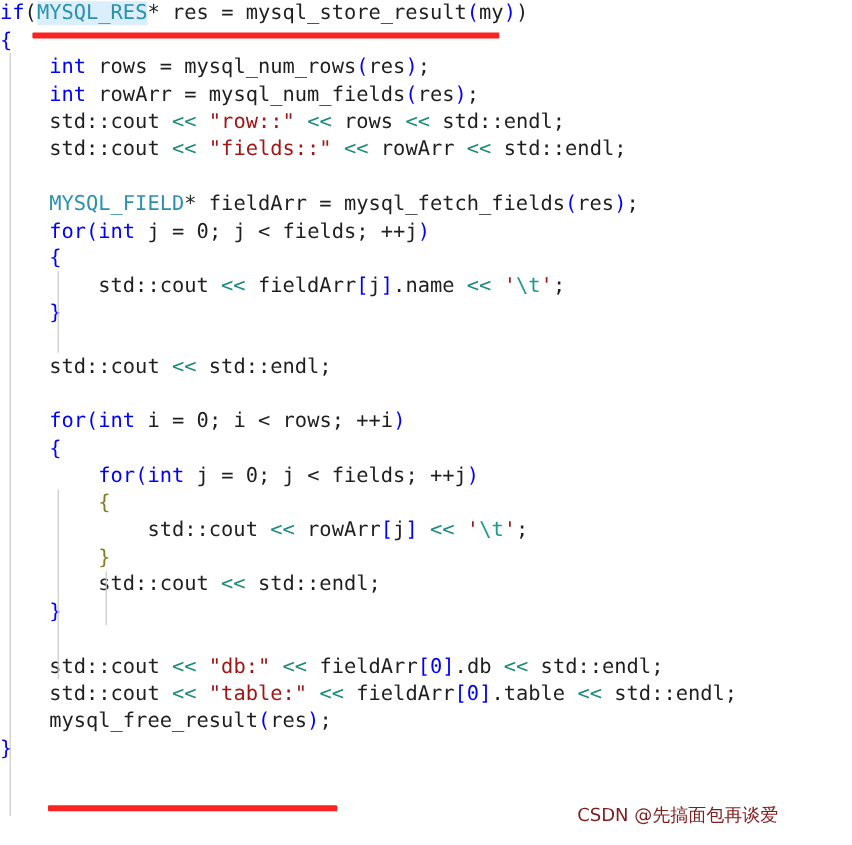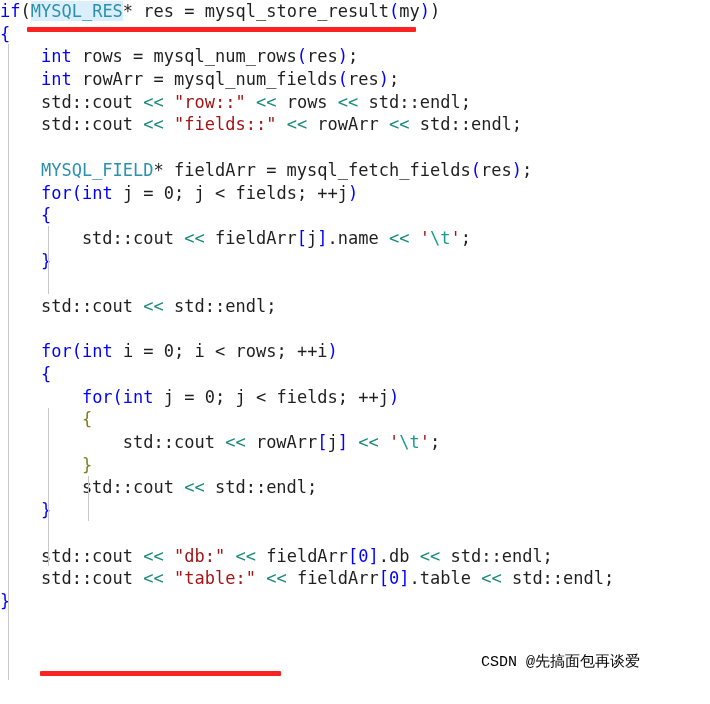--- a/index.html
+++ b/index.html
@@ -101,26 +101,27 @@
       <div class="line"><span class="txt plain">    </span><span class="txt punc-b">{</span></div>
       <div class="line"><span class="txt plain">        </span><span class="txt kw">for</span><span class="txt punc-b">(</span><span class="txt kw">int</span><span class="txt plain"> j = </span><span class="txt num">0</span><span class="txt plain">; j &lt; fields; ++j</span><span class="txt punc-b">)</span></div>
       <div class="line"><span class="txt plain">        </span><span class="txt punc-g">{</span></div>
       <div class="line"><span class="txt plain">            std::cout </span><span class="txt op">&lt;&lt;</span><span class="txt plain"> rowArr</span><span class="txt punc-b">[</span><span class="txt plain">j</span><span class="txt punc-b">]</span><span class="txt plain"> </span><span class="txt op">&lt;&lt;</span><span class="txt plain"> </span><span class="txt chr">'</span><span class="txt esc">\t</span><span class="txt chr">'</span><span class="txt plain">;</span></div>
       <div class="line"><span class="txt plain">        </span><span class="txt punc-g">}</span></div>
       <div class="line"><span class="txt plain">        std::cout </span><span class="txt op">&lt;&lt;</span><span class="txt plain"> std::endl;</span></div>
       <div class="line"><span class="txt plain">    </span><span class="txt punc-b">}</span></div>
       <div class="line">&nbsp;</div>
       <div class="line"><span class="txt plain">    std::cout </span><span class="txt op">&lt;&lt;</span><span class="txt plain"> </span><span class="txt str">"db:"</span><span class="txt plain"> </span><span class="txt op">&lt;&lt;</span><span class="txt plain"> fieldArr</span><span class="txt punc-b">[</span><span class="txt punc-b">0</span><span class="txt punc-b">]</span><span class="txt plain">.db </span><span class="txt op">&lt;&lt;</span><span class="txt plain"> std::endl;</span></div>
       <div class="line"><span class="txt plain">    std::cout </span><span class="txt op">&lt;&lt;</span><span class="txt plain"> </span><span class="txt str">"table:"</span><span class="txt plain"> </span><span class="txt op">&lt;&lt;</span><span class="txt plain"> fieldArr</span><span class="txt punc-b">[</span><span class="txt punc-b">0</span><span class="txt punc-b">]</span><span class="txt plain">.table </span><span class="txt op">&lt;&lt;</span><span class="txt plain"> std::endl;</span></div>
+      <div class="line"><span class="txt plain">    mysql_free_result</span><span class="txt punc-b">(</span><span class="txt plain">res</span><span class="txt punc-b">)</span><span class="txt plain">;</span></div>
       <div class="line"><span class="txt punc-b">}</span></div>
     </div>
   <div id="guides">
       <div class="guide" style="left: 8px; top: 44px; height: 636px;"></div>
       <div class="guide" style="left: 48px; top: 226px; height: 68px;"></div>
       <div class="guide" style="left: 48px; top: 408px; height: 158px;"></div>
       <div class="guide" style="left: 88px; top: 476px; height: 45px;"></div>
     </div>
   <div id="annots">
       <div class="underline" style="left: 27px; top: 27px; width: 389px; height: 5px; background: rgb(251, 34, 34);"></div>
       <div class="underline" style="left: 40px; top: 671px; width: 241px; height: 5px; background: rgb(251, 34, 34);"></div>
     </div>
-  <div class="watermark" style="left: 481px; top: 652px; color: #000000; font-family: Liberation Mono, monospace;">CSDN @先搞面包再谈爱</div>
+  <div class="watermark" style="left: 481px; top: 670px; color: #7f1d1d;">CSDN @先搞面包再谈爱</div>
 </div>
 
 </body></html>

